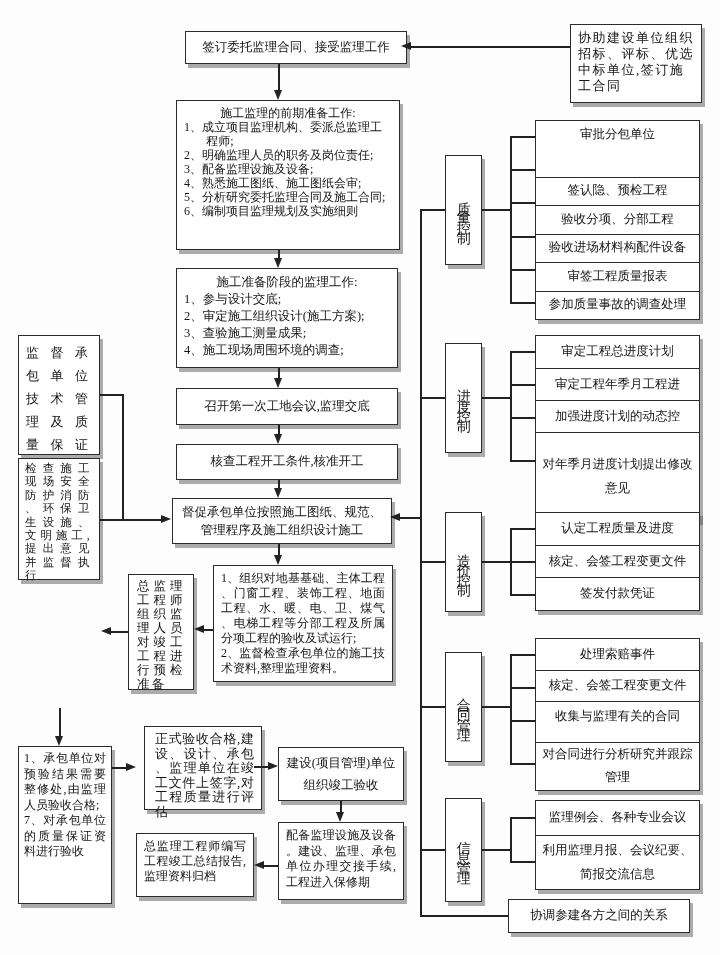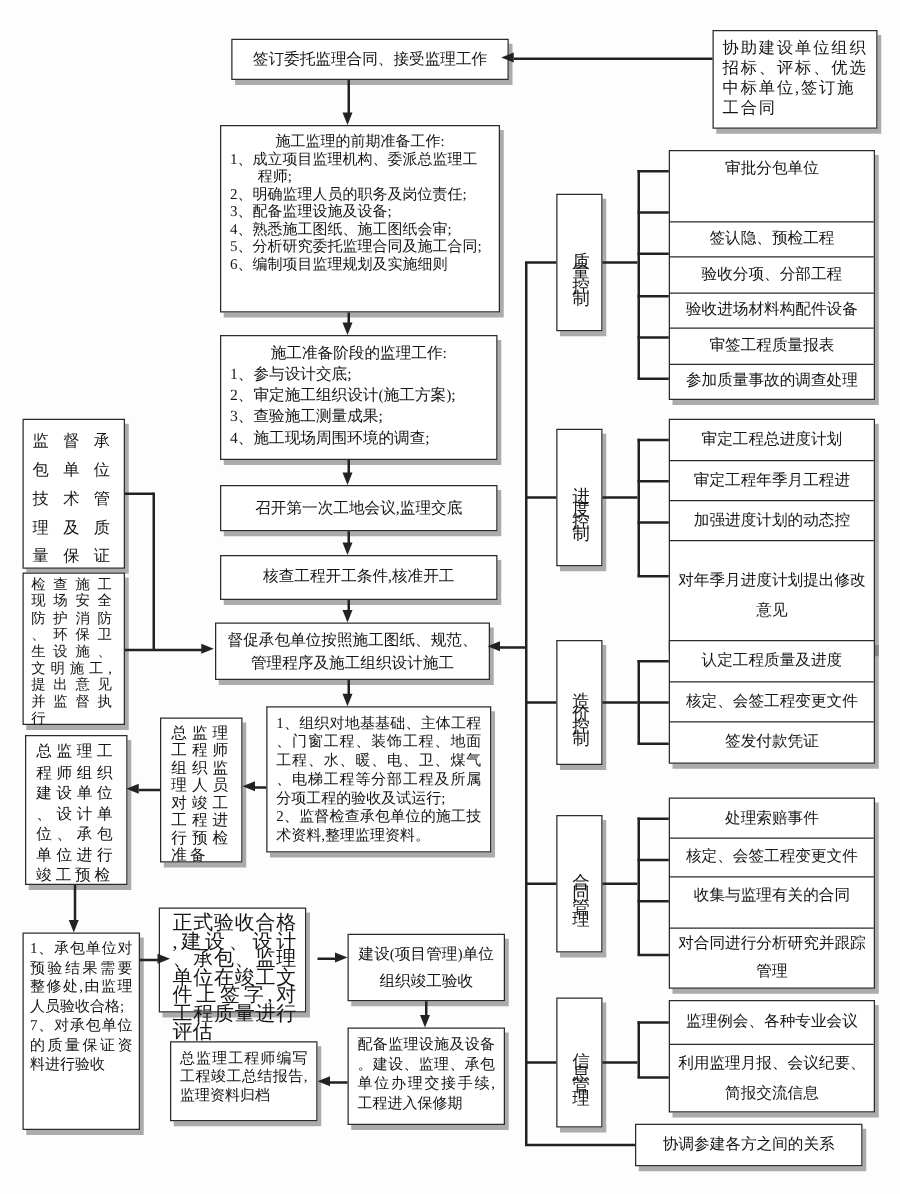--- a/index.html
+++ b/index.html
@@ -59,28 +59,27 @@
     <div class="wrap">1、组织对地基基础、主体工程、门窗工程、装饰工程、地面工程、水、暖、电、卫、煤气、电梯工程等分部工程及所属分项工程的验收及试运行;</div>
     <div class="wrap">2、监督检查承包单位的施工技术资料,整理监理资料。</div>
   </div>
 
   <div class="bx p wrap" style="left:18px;top:335px;width:82px;height:120px;font-size:13px;letter-spacing:4px;line-height:23px;">监督承包单位技术管理及质量保证体系的落实</div>
 
   <div class="bx p wrap" style="left:18px;top:458px;width:82px;height:122px;font-size:11.5px;letter-spacing:3.5px;line-height:13.4px;padding:3px 6px;">检查施工现场安全防护消防、环保卫生设施、文明施工,提出意见并监督执行</div>
 
   <div class="bx p wrap" style="left:128px;top:574px;width:66px;height:116px;font-size:12.5px;letter-spacing:2.5px;line-height:14px;padding:4px 8px;">总监理工程师组织监理人员对竣工工程进行预检准备</div>
 
-  <div class="bx p wrap" style="left:20px;top:588px;width:82px;height:120px;font-size:12.5px;letter-spacing:3px;line-height:16.5px;padding:4px 8px;">总监理工程师组织建设单位、设计单位、承包单位进行竣工预检</div>
 
   <div class="bx p" style="left:18px;top:746px;width:94px;height:158px;font-size:12px;line-height:15.5px;padding:4px 5px;">
     <div class="wrap">1、承包单位对预验结果需要整修处,由监理人员验收合格;</div>
     <div class="wrap">7、对承包单位的质量保证资料进行验收</div>
   </div>
 
-  <div class="bx p wrap" style="left:127px;top:726px;width:118px;height:84px;font-size:16px;line-height:14.5px;padding-left:10px;">正式验收合格,建设、设计、承包、监理单位在竣工文件上签字,对工程质量进行评估</div>
+  <div class="bx p wrap" style="left:144px;top:726px;width:118px;height:84px;font-size:13px;line-height:14.5px;padding-left:10px;">正式验收合格,建设、设计、承包、监理单位在竣工文件上签字,对工程质量进行评估</div>
 
   <div class="bx p wrap" style="left:136px;top:833px;width:118px;height:64px;font-size:12px;line-height:15px;">总监理工程师编写工程竣工总结报告,监理资料归档</div>
 
   <div class="bx c p" style="left:278px;top:747px;width:126px;height:54px;line-height:22px;">建设(项目管理)单位组织竣工验收</div>
 
   <div class="bx p wrap" style="left:278px;top:822px;width:126px;height:78px;font-size:12px;line-height:15.5px;">配备监理设施及设备。建设、监理、承包单位办理交接手续,工程进入保修期</div>
 
   <div class="bx c" style="left:445px;top:155px;width:37px;height:110px;">
     <span class="vlabel">质量控制</span>
   </div>

